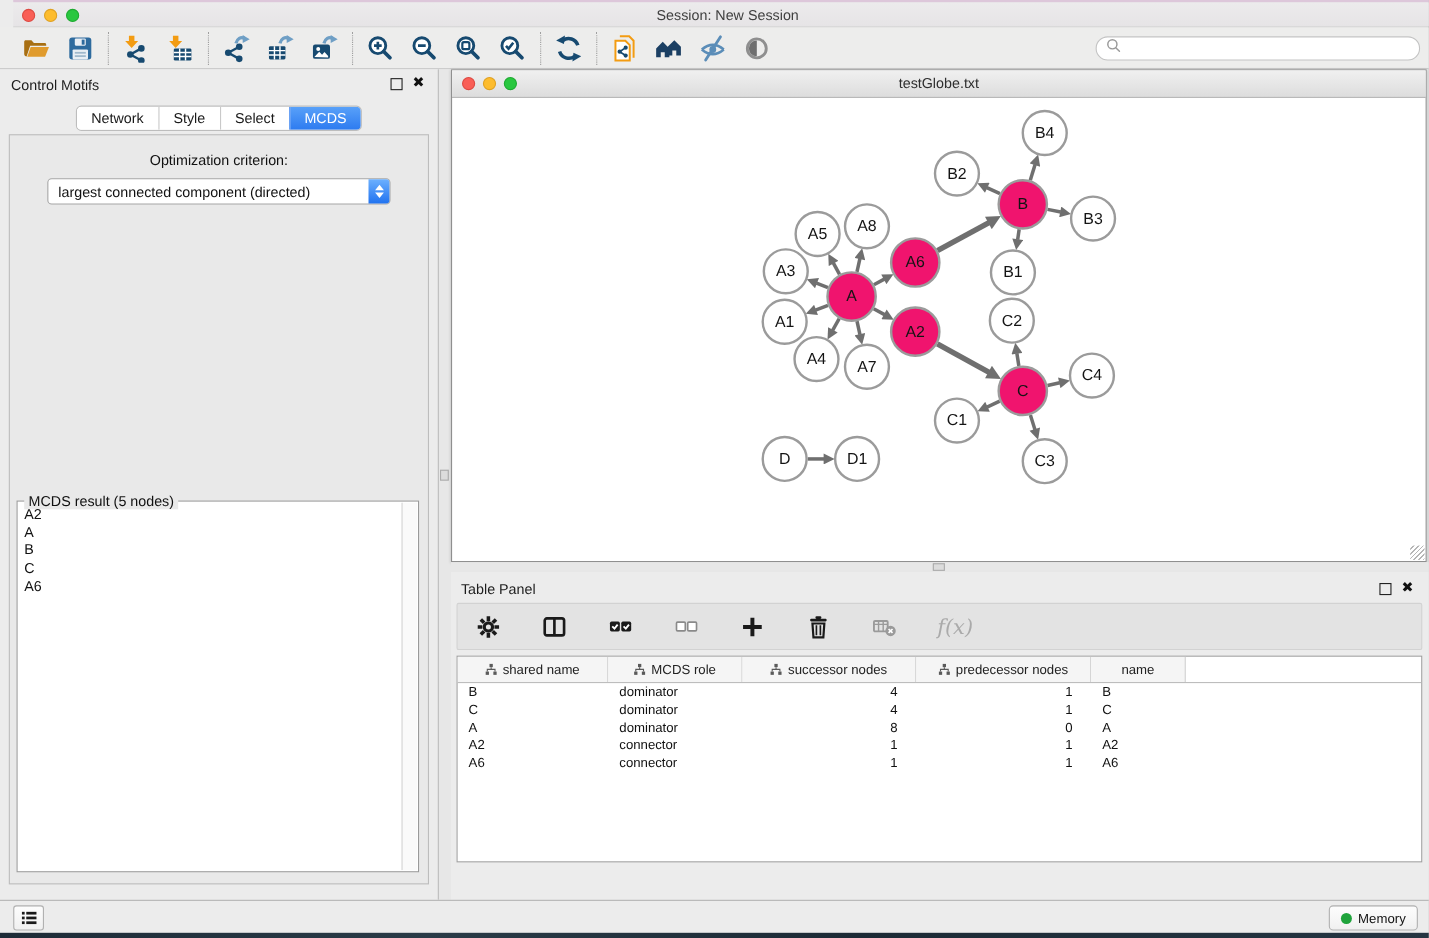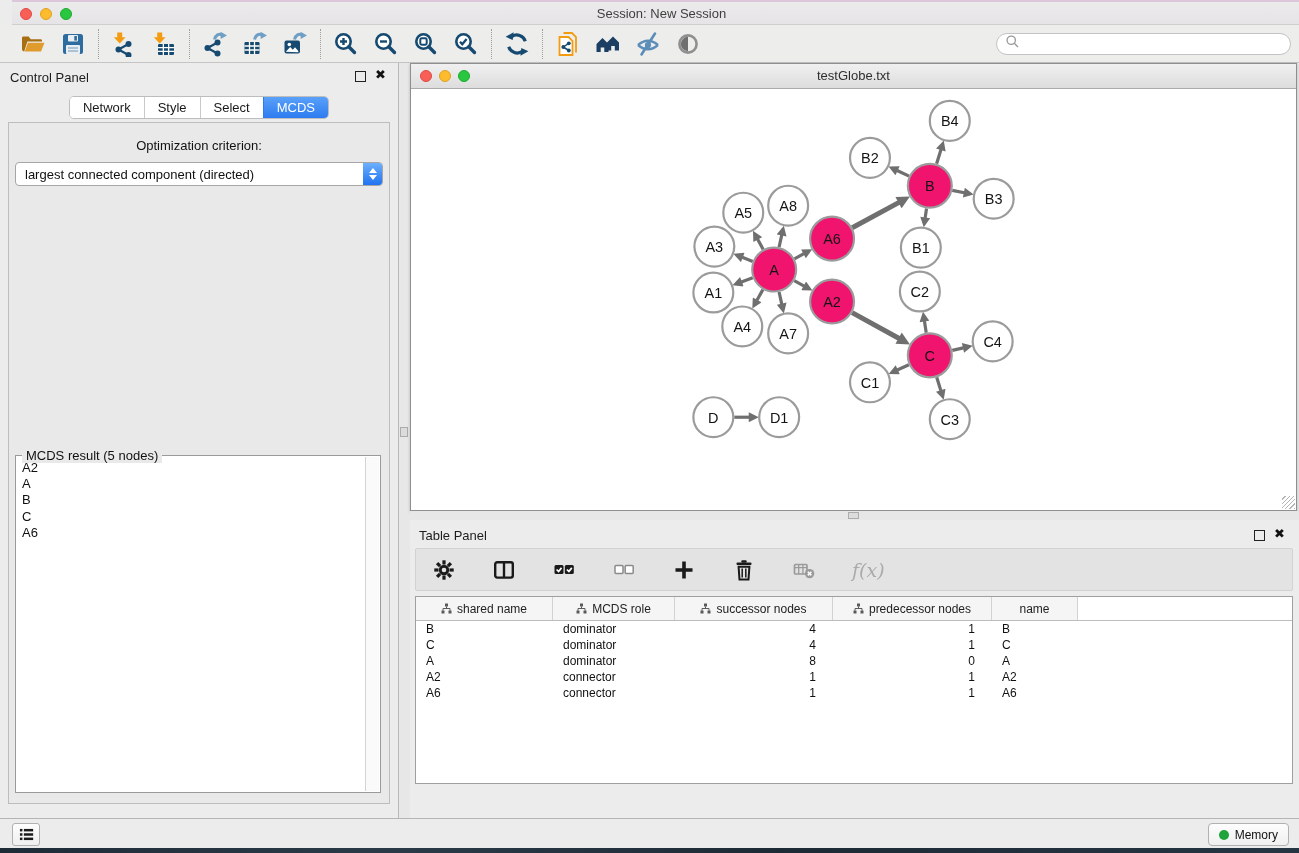--- a/index.html
+++ b/index.html
@@ -38,21 +38,21 @@
   .control-panel .float-btn{right:32px;}
   .control-panel .close-btn{right:12px;}
   .seg-tabs{display:flex;border:1px solid #bdbdbd;border-radius:5px;overflow:hidden;background:#fff;}
   .seg-tab{padding:3px 13px;font-size:13px;color:#1a1a1a;background:#fff;border-left:1px solid #c9c9c9;cursor:pointer;white-space:nowrap;}
   .seg-tab:first-child{border-left:none;}
   .seg-tab.active{background:linear-gradient(#59a1f9,#2d7bf0);color:#fff;border-left-color:#2d7bf0;}
   .cp-tabs-row{display:flex;justify-content:center;margin-top:7px;}
   .cp-content{position:absolute;left:8px;top:59px;width:382px;height:682px;background:#e9e9e9;
     border:1px solid #bdbdbd;box-sizing:border-box;}
   .opt-label{text-align:center;margin-top:15px;font-size:13px;color:#111;}
-  .dropdown{position:relative;margin:9px auto 0;width:368px;height:24px;background:#fff;
+  .dropdown{position:relative;margin:9px auto 0;width:312px;height:24px;background:#fff;
     border:1px solid #a6a6a6;border-radius:4px;box-sizing:border-box;cursor:pointer;}
   .dropdown .dd-text{position:absolute;left:9px;top:4px;font-size:13px;color:#111;white-space:nowrap;}
   .dd-stepper{position:absolute;right:0;top:0;width:19px;height:22px;border-radius:0 3px 3px 0;
     background:linear-gradient(#6cb0fe,#2173f0);display:flex;flex-direction:column;align-items:center;justify-content:center;gap:2px;}
   .dd-up{width:0;height:0;border-left:4px solid transparent;border-right:4px solid transparent;border-bottom:5px solid #fff;}
   .dd-down{width:0;height:0;border-left:4px solid transparent;border-right:4px solid transparent;border-top:5px solid #fff;}
   .cp-buttons{display:flex;justify-content:center;gap:15px;margin-top:12px;}
   .btn{padding:3px 15px;font-size:13px;color:#111;background:linear-gradient(#ffffff,#f1f1f1);
     border:1px solid #b3b3b3;border-radius:5px;cursor:pointer;font-family:inherit;}
   .mcds-box{position:absolute;left:6px;top:332px;width:366px;height:338px;border:1px solid #9a9a9a;
@@ -274,21 +274,21 @@
               <circle cx="7.5" cy="7.5" r="5" fill="none" stroke="#9a9a9a" stroke-width="1.6"></circle>
               <path d="M11.2 11.2l4 4" stroke="#9a9a9a" stroke-width="1.6" stroke-linecap="round"></path>
             </svg></span>
         <input type="text" placeholder="" style="">
       </div>
     </div>
   </div>
 
   <div class="control-panel">
     <div class="panel-head">
-      <span class="panel-title">Control Panel</span>
+      <span class="panel-title">Control Motifs</span>
       <span class="float-btn"></span>
       <span class="close-btn">✖</span>
     </div>
     <div class="cp-tabs-row" id="cp-tabs">
         <div class="seg-tabs">
           <div class="seg-tab">Network</div>
           <div class="seg-tab">Style</div>
           <div class="seg-tab">Select</div>
           <div class="seg-tab active">MCDS</div>
         </div>

